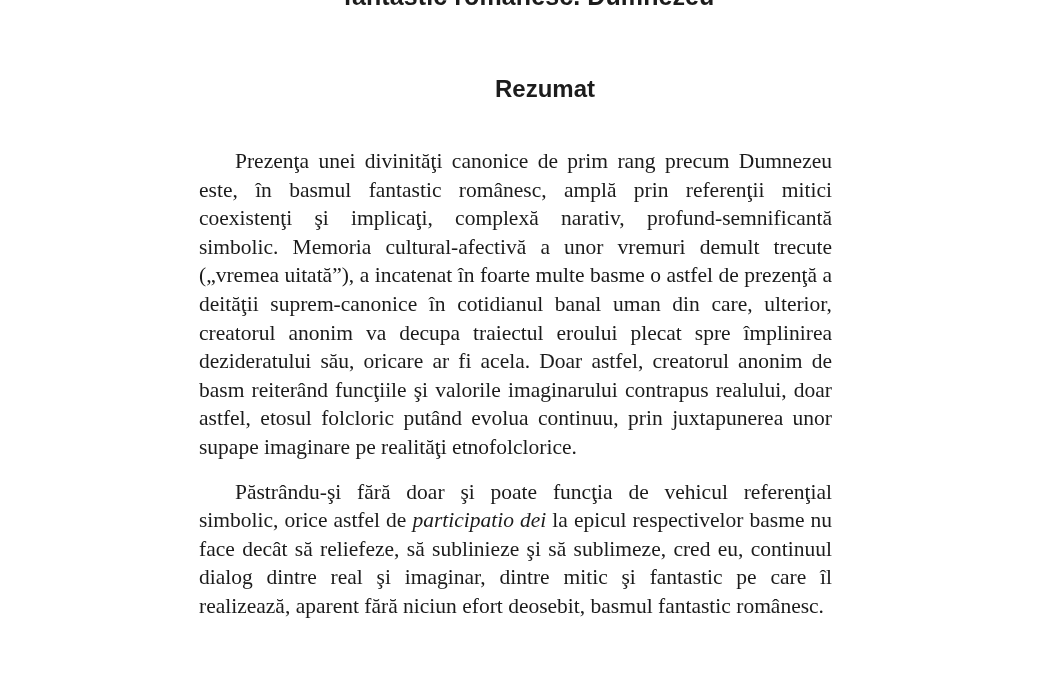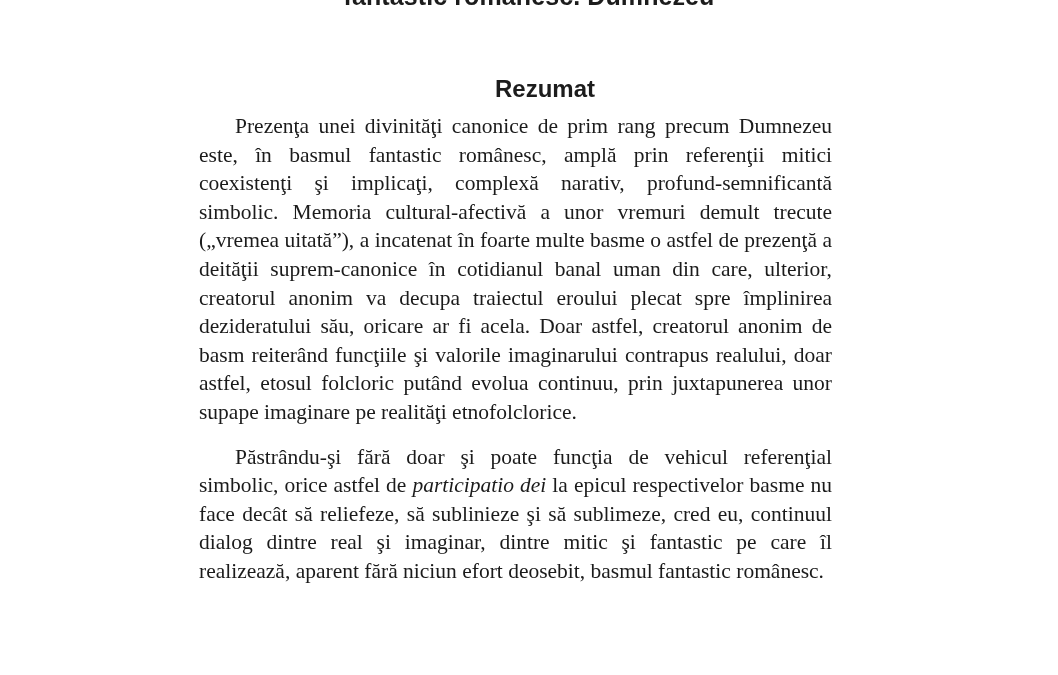--- a/index.html
+++ b/index.html
@@ -52,21 +52,21 @@
     text-align: center;
     font-family: "Liberation Sans", "DejaVu Sans", sans-serif;
     font-weight: bold;
     font-size: 24px;
     line-height: 30px;
     color: #1c1c1c;
     margin-left: 16px;
   }
   .abstract-body {
     position: absolute;
-    top: 112px;
+    top: 147px;
     left: 199px;
     width: 633px;
   }
   .abstract-body p {
     margin: 0;
     font-family: "Liberation Serif", "DejaVu Serif", serif;
     font-size: 21.5px;
     line-height: 28.6px;
     text-align: justify;
     text-justify: inter-word;

